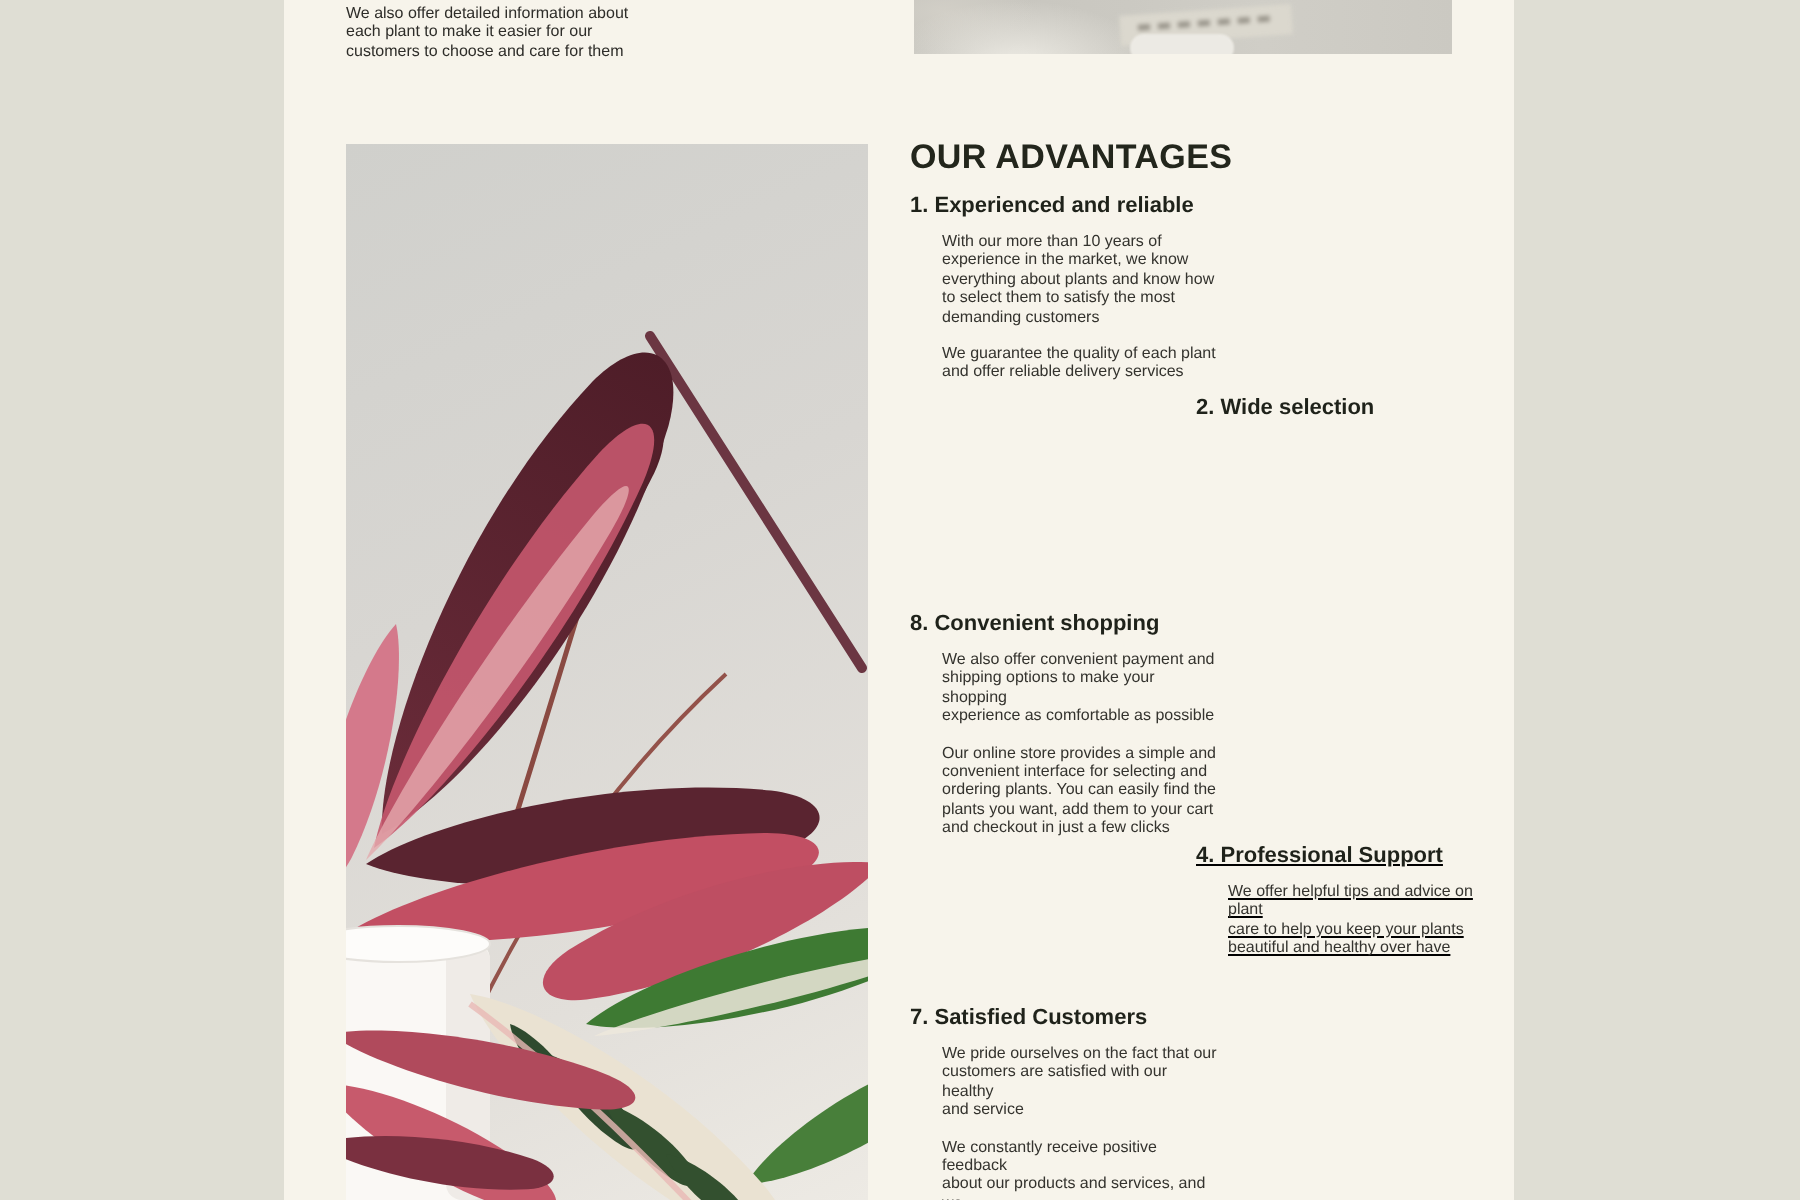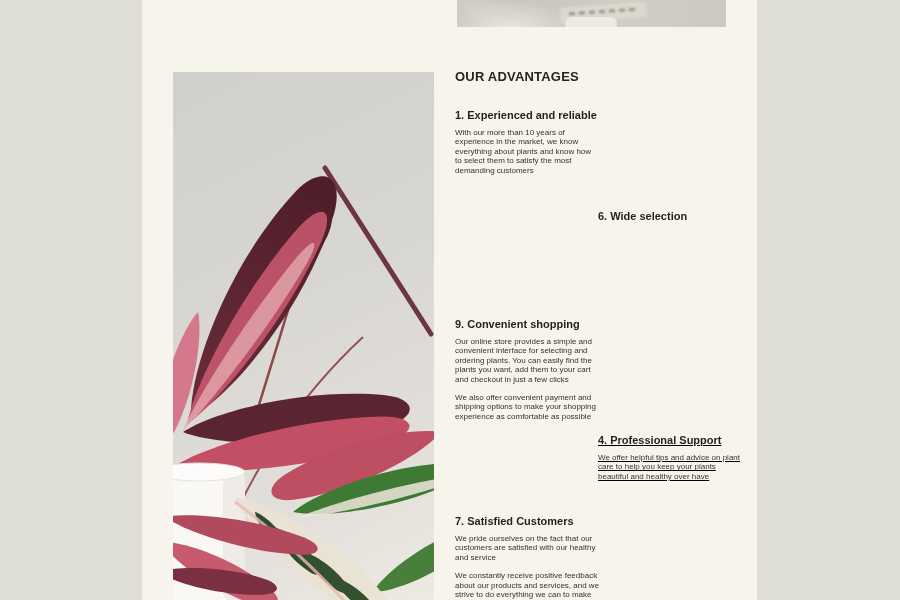--- a/index.html
+++ b/index.html
@@ -25,39 +25,42 @@
     background:repeating-linear-gradient(90deg,#9A968C 0 6px,transparent 6px 10px);}
   .photo-cup{position:absolute;left:108px;top:17px;width:52px;height:14px;border-radius:7px;
     background:#ECEAE4;filter:blur(.6px);}
 
   
   .plant-photo{position:absolute;left:173px;top:72px;width:261px;height:528px;overflow:hidden;
     background:linear-gradient(155deg,#D0D0CC 0%,#D8D6D2 40%,#E2DFDA 75%,#EDEAE4 100%);}
   .plant-photo svg{display:block;}
 
   .adv-title{position:absolute;left:455px;top:69px;
-    font-size:13px;font-weight:700;letter-spacing:.2px;color:#23261C;}
+    font-size:17px;font-weight:700;letter-spacing:.2px;color:#23261C;}
 
   .sec{position:absolute;width:170px;}
-  .sec h3{margin:12px 0 7px;font-size:11px;line-height:12px;font-weight:700;color:#1F221A;}
-  .sec p{margin:0 0 9px;font-size:8px;line-height:9.4px;color:#34332E;white-space:pre-line;}
+  .sec h3{margin:0 0 7px;font-size:11px;line-height:12px;font-weight:700;color:#1F221A;}
+  .sec p{margin:0 16px 9px;font-size:8px;line-height:9.4px;color:#34332E;white-space:pre-line;}
   #sec-1{left:455px;top:97px;}
   #sec-2{left:598px;top:198px;}
   #sec-3{left:455px;top:306px;}
   #sec-4{left:598px;top:422px;text-decoration:underline;}
   #sec-5{left:455px;top:503px;}
 </style>
 </head>
 <body>
 
 <div id="screen">
 
   <div class="side-strip" id="strip-left"></div>
   <div class="side-strip" id="strip-right"></div>
 
+  <div class="intro-note">We also offer detailed information about
+each plant to make it easier for our
+customers to choose and care for them</div>
 
   <div class="top-photo">
     <div class="photo-label">
       <div class="photo-label-text"></div>
     </div>
     <div class="photo-cup"></div>
   </div>
 
   <div class="plant-photo">
     <svg width="261" height="528" viewBox="0 0 261 528" xmlns="http://www.w3.org/2000/svg">
@@ -108,36 +111,38 @@
 
   <div class="adv-title">OUR ADVANTAGES</div>
 
   <section class="sec" id="sec-1">
     <h3>1. Experienced and reliable</h3>
     <p>With our more than 10 years of
 experience in the market, we know
 everything about plants and know how
 to select them to satisfy the most
 demanding customers</p>
+    <p>We guarantee the quality of each plant
+and offer reliable delivery services</p>
   </section>
 
   <section class="sec" id="sec-2">
-    <h3>6. Wide selection</h3>
+    <h3>2. Wide selection</h3>
   </section>
 
   <section class="sec" id="sec-3">
-    <h3>9. Convenient shopping</h3>
+    <h3>8. Convenient shopping</h3>
+    <p>We also offer convenient payment and
+shipping options to make your shopping
+experience as comfortable as possible</p>
     <p>Our online store provides a simple and
 convenient interface for selecting and
 ordering plants. You can easily find the
 plants you want, add them to your cart
 and checkout in just a few clicks</p>
-    <p>We also offer convenient payment and
-shipping options to make your shopping
-experience as comfortable as possible</p>
   </section>
 
   <section class="sec" id="sec-4">
     <h3>4. Professional Support</h3>
     <p>We offer helpful tips and advice on plant
 care to help you keep your plants
 beautiful and healthy over have</p>
   </section>
 
   <section class="sec" id="sec-5">

